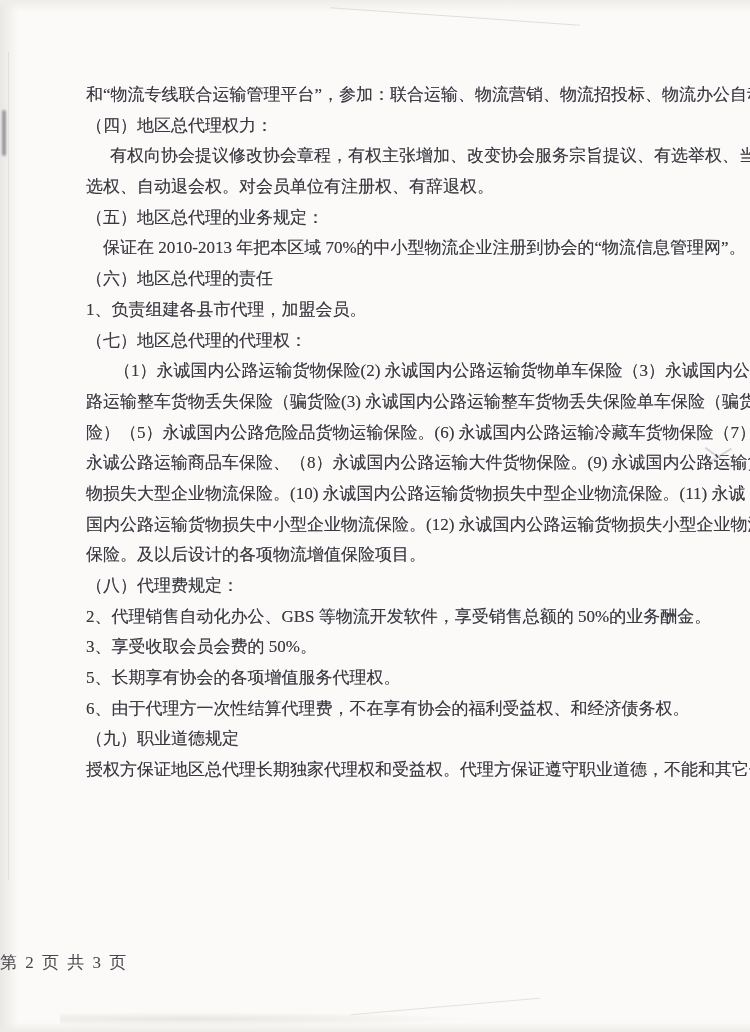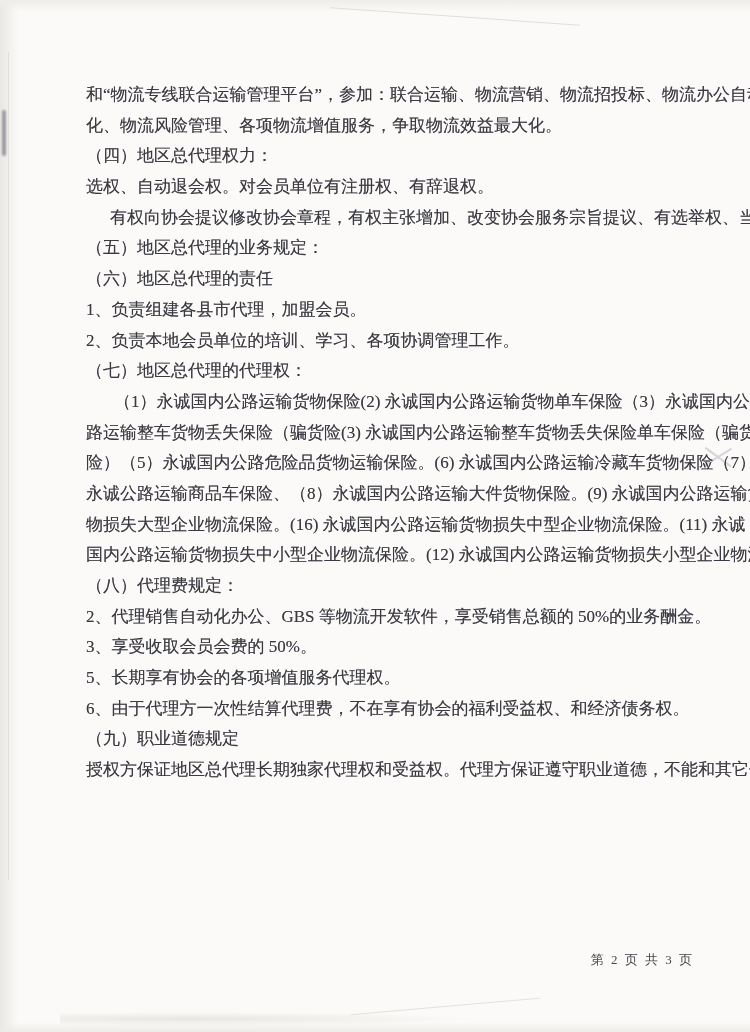--- a/index.html
+++ b/index.html
@@ -34,56 +34,56 @@
   .textblock{
     position:absolute;left:86px;top:80px;width:640px;
     font-size:17px;line-height:30.7px;color:var(--ink,#3a3a42);
     text-shadow:0 0 .4px rgba(58,58,66,.55);
   }
   .ln{height:30.7px;white-space:nowrap;}
   .ind-a{text-indent:24px;}
   .ind-b{text-indent:17px;}
   .ind-c{text-indent:28px;}
   .footer{
-    position:absolute;left:0;top:951px;width:694px;text-align:right;
-    font-size:13px;letter-spacing:2px;color:var(--footer-ink,#46464e);
+    position:absolute;left:0;top:951px;width:694px;text-align:left;
+    font-size:17px;letter-spacing:2px;color:var(--footer-ink,#46464e);
   }
 </style>
 </head>
 <body>
 
 <div id="screen">
 
   <div class="edge-left"></div>
   <div class="edge-top"></div>
   <div class="edge-bottom"></div>
   <div class="scan-line-left"></div>
   <div class="scan-dash"></div>
   <div class="crease-top"></div>
   <div class="crease-bottom"></div>
   <div class="smudge-bottom"></div>
   <div class="pencil-x"></div>
 
   <div class="textblock">
     <div class="ln">和“物流专线联合运输管理平台”，参加：联合运输、物流营销、物流招投标、物流办公自动</div>
-    <div class="ln">化、物流风险管理、各项物流增值服务，争取物流效益最大化。</div>
     <div class="ln">（四）地区总代理权力：</div>
+    <div class="ln ind-a">有权向协会提议修改协会章程，有权主张增加、改变协会服务宗旨提议、有选举权、当</div>
     <div class="ln">选权、自动退会权。对会员单位有注册权、有辞退权。</div>
-    <div class="ln ind-a">有权向协会提议修改协会章程，有权主张增加、改变协会服务宗旨提议、有选举权、当</div>
     <div class="ln">（五）地区总代理的业务规定：</div>
+    <div class="ln ind-b">保证在 2010-2013 年把本区域 70%的中小型物流企业注册到协会的“物流信息管理网”。</div>
     <div class="ln">（六）地区总代理的责任</div>
     <div class="ln">1、负责组建各县市代理，加盟会员。</div>
-    <div class="ln">2、负责本地会员单位的培训、学习、各项协调管理工作。</div>
     <div class="ln">（七）地区总代理的代理权：</div>
     <div class="ln ind-c">（1）永诚国内公路运输货物保险(2) 永诚国内公路运输货物单车保险（3）永诚国内公</div>
     <div class="ln">路运输整车货物丢失保险（骗货险(3) 永诚国内公路运输整车货物丢失保险单车保险（骗货</div>
     <div class="ln">险）（5）永诚国内公路危险品货物运输保险。(6) 永诚国内公路运输冷藏车货物保险（7）</div>
     <div class="ln">永诚公路运输商品车保险、（8）永诚国内公路运输大件货物保险。(9) 永诚国内公路运输货</div>
-    <div class="ln">物损失大型企业物流保险。(16) 永诚国内公路运输货物损失中型企业物流保险。(11) 永诚</div>
+    <div class="ln">物损失大型企业物流保险。(10) 永诚国内公路运输货物损失中型企业物流保险。(11) 永诚</div>
     <div class="ln">国内公路运输货物损失中小型企业物流保险。(12) 永诚国内公路运输货物损失小型企业物流</div>
+    <div class="ln">保险。及以后设计的各项物流增值保险项目。</div>
     <div class="ln">（八）代理费规定：</div>
     <div class="ln">2、代理销售自动化办公、GBS 等物流开发软件，享受销售总额的 50%的业务酬金。</div>
     <div class="ln">3、享受收取会员会费的 50%。</div>
     <div class="ln">5、长期享有协会的各项增值服务代理权。</div>
     <div class="ln">6、由于代理方一次性结算代理费，不在享有协会的福利受益权、和经济债务权。</div>
     <div class="ln">（九）职业道德规定</div>
     <div class="ln">授权方保证地区总代理长期独家代理权和受益权。代理方保证遵守职业道德，不能和其它保</div>
   </div>
 
   <div class="footer">第 2 页 共 3 页</div>

